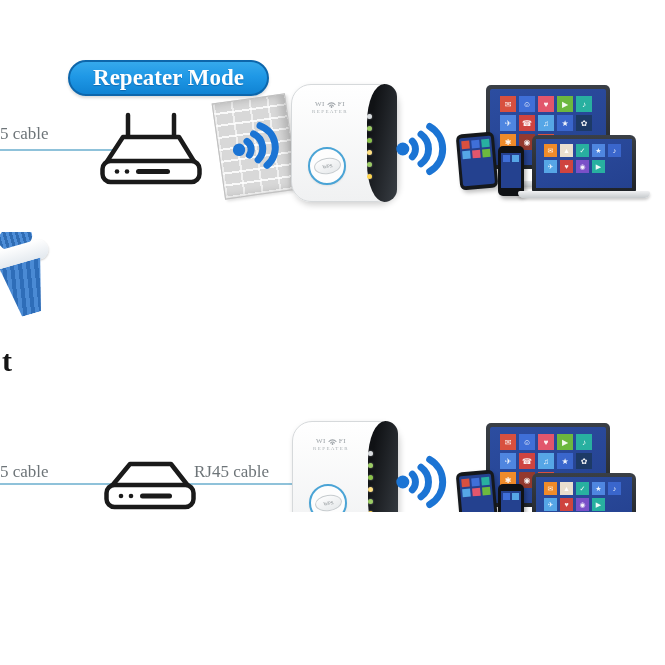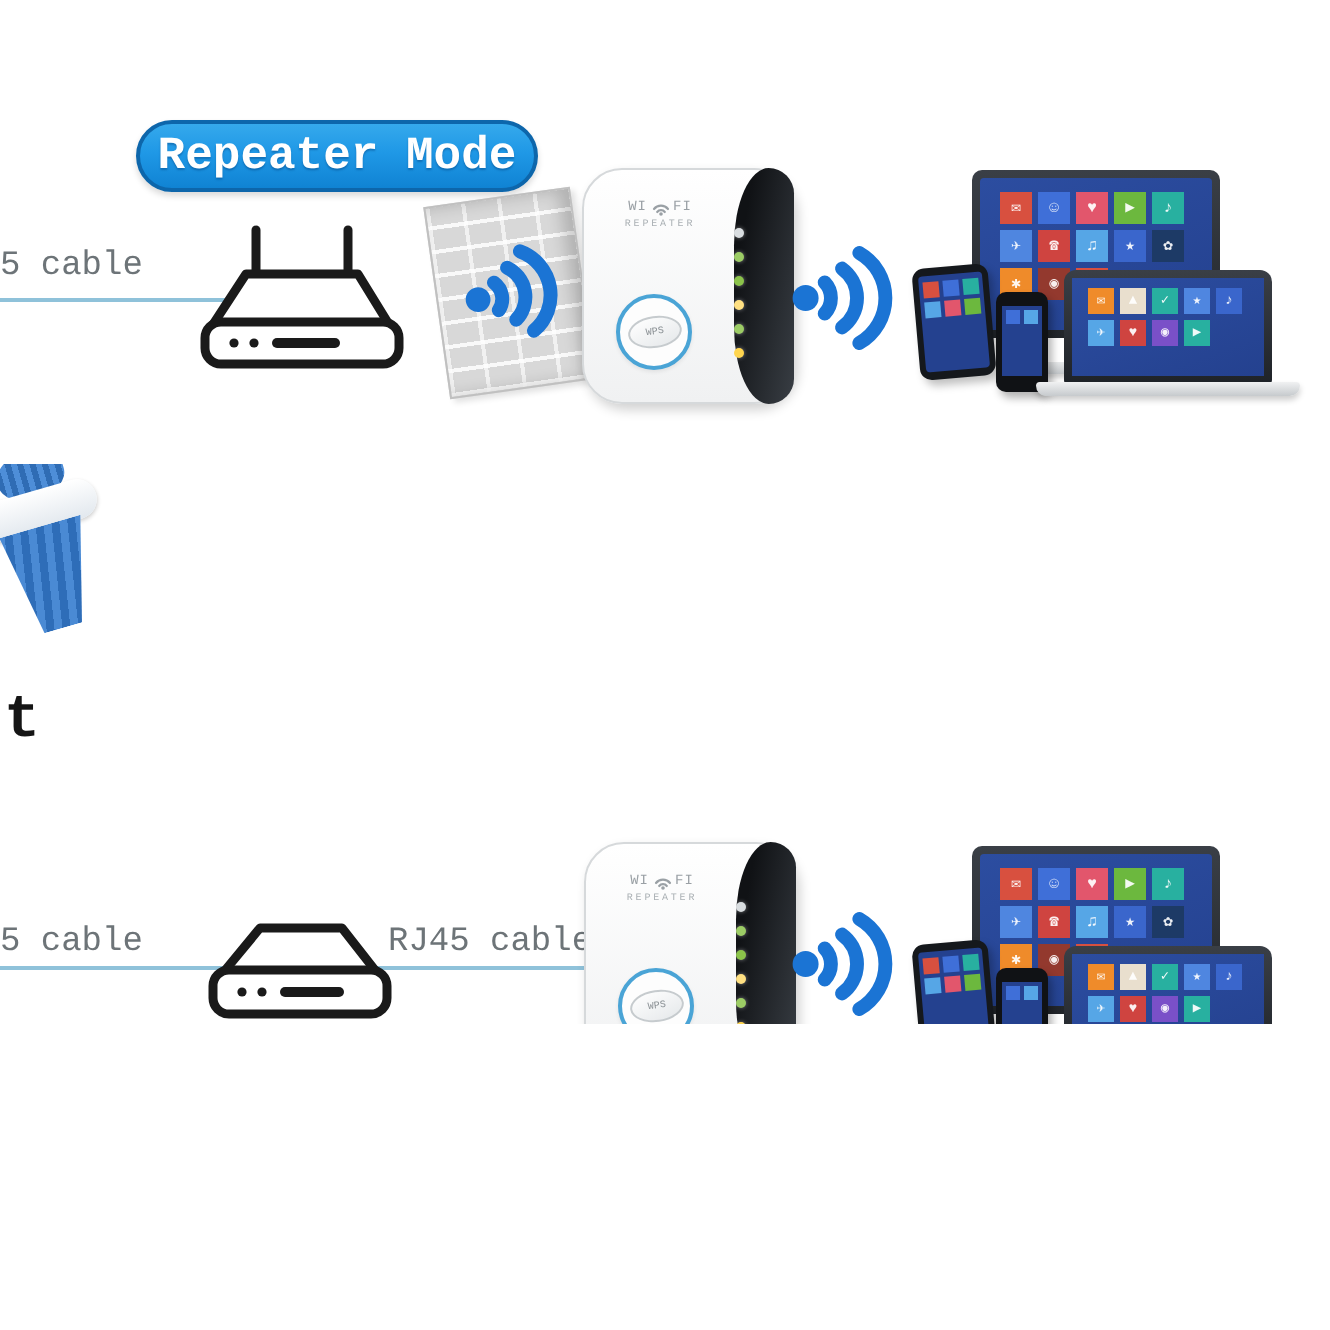--- a/index.html
+++ b/index.html
@@ -1,17 +1,17 @@
 <!DOCTYPE html>
 <html style="--badge-bg: #1f98e6; --badge-border: #0d66ab; --badge-text: #ffffff; --wifi-blue: #1b74d4; --cable-line: #8fc2da; --label-gray: #6d7478; --modem-label: #4d5154; --screen-blue: #24418f; --outline-black: #1a1a1a;"><head>
 <meta charset="utf-8">
 <style>
   html,body{margin:0;padding:0;background:#fff;}
   .stage{position:relative;width:665px;height:512px;background:#fff;overflow:hidden;
-         font-family:Liberation Mono, monospace;}
+         font-family:Liberation Serif, serif;}
 
   
   .badge{position:absolute;height:36px;border-radius:19px;
          background:linear-gradient(180deg,#35a9ec 0%,var(--badge-bg) 45%,#1083d3 100%);
          border:2px solid var(--badge-border);color:var(--badge-text);
          font-weight:bold;font-size:23px;display:flex;align-items:center;justify-content:center;
          text-shadow:0 1px 1px rgba(0,60,120,.4);box-shadow:0 2px 3px rgba(0,0,0,.15);box-sizing:border-box;}
   .badge.s1{left:68px;top:60px;width:201px;}
   .badge.s2{left:68px;top:379px;width:203px;}
 

